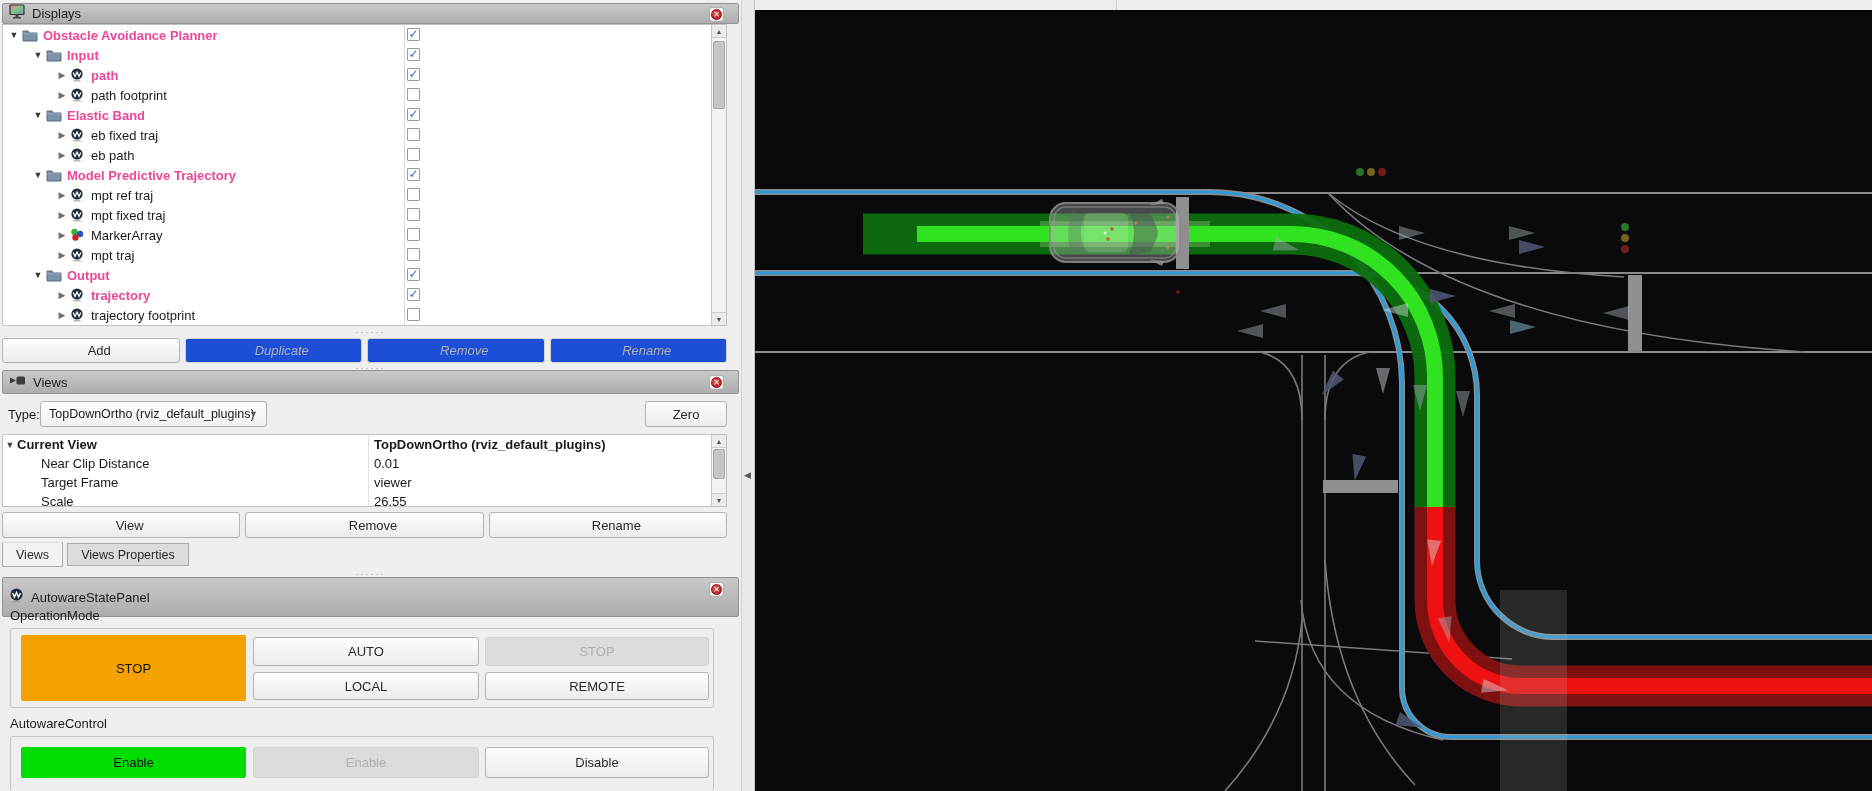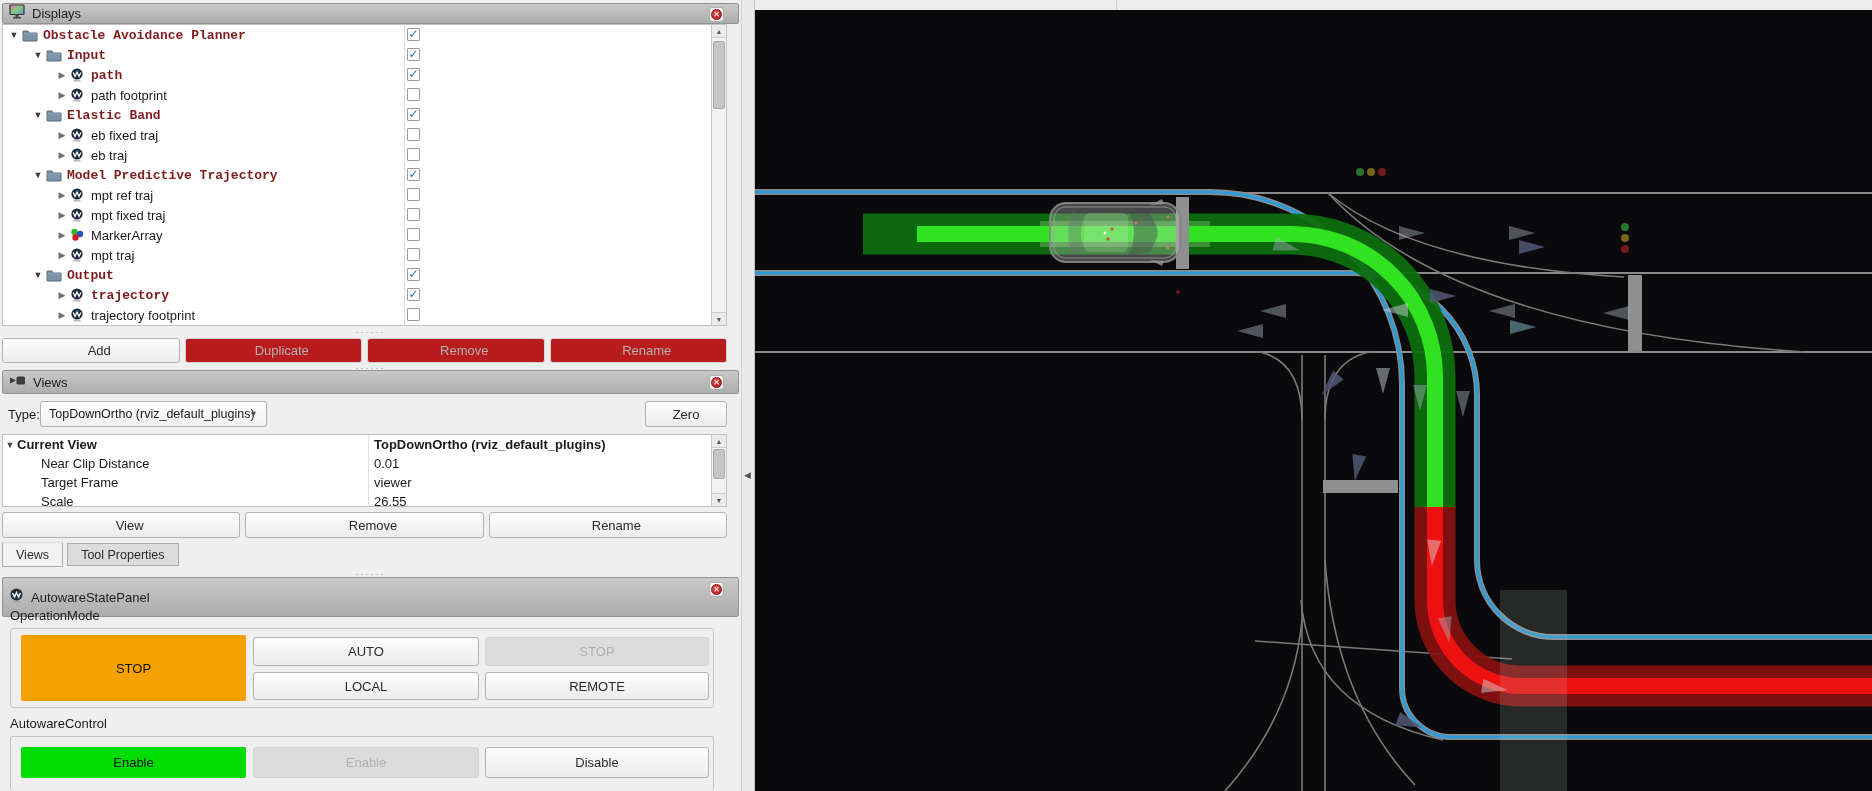--- a/index.html
+++ b/index.html
@@ -22,38 +22,38 @@
     color:#fff; font-size:8px; line-height:9px; font-weight:bold; text-align:center; }
 
   
   #displays-tree { position:absolute; left:2px; top:24px; width:725px; height:302px;
     background:#fff; border:1px solid #c2c2c2; overflow:hidden; }
   #displays-tree .col-divider { position:absolute; left:401px; top:0; bottom:0; width:1px; background:#dcdcdc; }
   .trow { position:relative; height:20px; display:flex; align-items:center; font-size:13px; color:#1a1a1a; }
   .trow .tarrow { width:12px; display:inline-block; text-align:center; font-size:9px; color:#444; flex:none; }
   .trow .ticon { width:17px; height:14px; display:inline-flex; align-items:center; margin:0 4px 0 2px; flex:none; }
   .trow .tlabel { white-space:nowrap; }
-  .trow .tlabel.blue { color:#7f1d1d; font-weight:bold;font-family:Liberation Mono, monospace; }
+  .trow .tlabel.blue { color:#ec4899; font-weight:bold; }
   .trow .tcheck { position:absolute; left:404px; top:3px; width:13px; height:13px; background:#fff;
     border:1px solid #9a9a9a; border-radius:1px; font-size:12px; line-height:11px; text-align:center;
     color:#2d6cc8; font-weight:bold; }
 
   .vscrollbar { position:absolute; top:0; right:0; width:15px; bottom:0;
     background:#f2f2f2; border-left:1px solid #c6c6c6; }
   .vscrollbar .sb-up,.vscrollbar .sb-down { position:absolute; left:0; width:14px; height:13px;
     font-size:7px; color:#555; text-align:center; line-height:13px; background:#ebebeb; }
   .vscrollbar .sb-up { top:0; border-bottom:1px solid #cfcfcf; }
   .vscrollbar .sb-down { bottom:0; border-top:1px solid #cfcfcf; }
   .vscrollbar .sb-thumb { position:absolute; left:1px; width:12px; background:#c5c5c5;
     border:1px solid #a9a9a9; border-radius:2px; }
 
   .btn { display:flex; align-items:center; justify-content:center;
     background:linear-gradient(#fdfdfd,#ececec); border:1px solid #b3b3b3; border-radius:3px;
     font-size:13px; color:#2a2a2a; }
-  .btn.disabled { color:#b2b2b2; background:#b91c1c; border-color:#d2d2d2; }
+  .btn.disabled { color:#b2b2b2; background:#1d4ed8; border-color:#d2d2d2;font-style:italic; }
 
   .btn-row { position:absolute; left:2px; width:725px; display:flex; gap:5px; }
   .btn-row .btn { flex:1;padding-left:17px; }
 
   .splitter-dots { position:absolute; left:0; width:741px; text-align:center;
     font-size:9px; letter-spacing:2px; color:#8f8f8f; line-height:8px; }
 
   
   #type-row-label { position:absolute; left:8px; top:407px; font-size:13px; color:#1a1a1a; }
   #type-combo { position:absolute; left:40px; top:401px; width:227px; height:26px;
@@ -206,21 +206,21 @@
           </div>
           <div class="trow" style="padding-left: 53px;">
             <span class="tarrow" style="color: rgb(110, 110, 110);">▶</span>
             <span class="ticon">
               <svg width="14" height="14" viewBox="0 0 14 14">
                 <circle cx="7" cy="6" r="5.6" fill="#1d2b3a"></circle>
                 <path d="M3.2 4.5 L5 8.5 L7 4 L9 8.5 L10.8 4.5" stroke="#fff" stroke-width="1.3" fill="none"></path>
                 <rect x="3.5" y="12.4" width="7" height="0.9" fill="#8a8a8a"></rect>
               </svg>
             </span>
-            <span class="tlabel">eb traj</span>
+            <span class="tlabel">eb path</span>
             <span class="tcheck"></span>
           </div>
           <div class="trow" style="padding-left: 29px;">
             <span class="tarrow" style="color: rgb(58, 58, 58);">▼</span>
             <span class="ticon">
               <svg width="16" height="13" viewBox="0 0 16 13">
                 <path d="M1 3 L1 12 L15 12 L15 4 L7 4 L6 2 L1 2 Z" fill="#7d93a8" stroke="#5a6d80" stroke-width="1"></path>
                 <path d="M1 5 H15" stroke="#93a7ba" stroke-width="1"></path>
               </svg>
             </span>
@@ -386,21 +386,21 @@
     </div>
 
     <div class="btn-row" style="top:512px; height:26px;" id="views-buttons">
         <button class="btn">View</button>
         <button class="btn">Remove</button>
         <button class="btn">Rename</button>
       </div>
 
     <div id="views-tabs">
         <span class="tab active">Views</span>
-        <span class="tab inactive">Tool Properties</span>
+        <span class="tab inactive">Views Properties</span>
       </div>
     <div class="splitter-dots" style="top:570px;">······</div>
 
     <div class="panel-header" style="top:577px; height:40px;">
       <span>
         <svg width="15" height="15" viewBox="0 0 15 15">
           <circle cx="7.5" cy="6.5" r="6" fill="#1d2b3a"></circle>
           <path d="M3.5 5 L5.5 9 L7.5 4.5 L9.5 9 L11.5 5" stroke="#fff" stroke-width="1.4" fill="none"></path>
           <rect x="3.5" y="13.2" width="8" height="1" fill="#9a9a9a"></rect>
         </svg>

